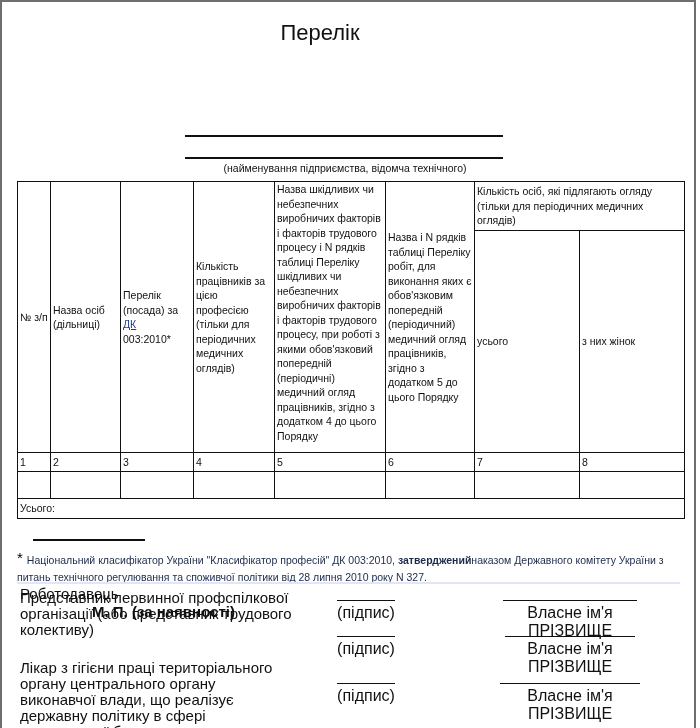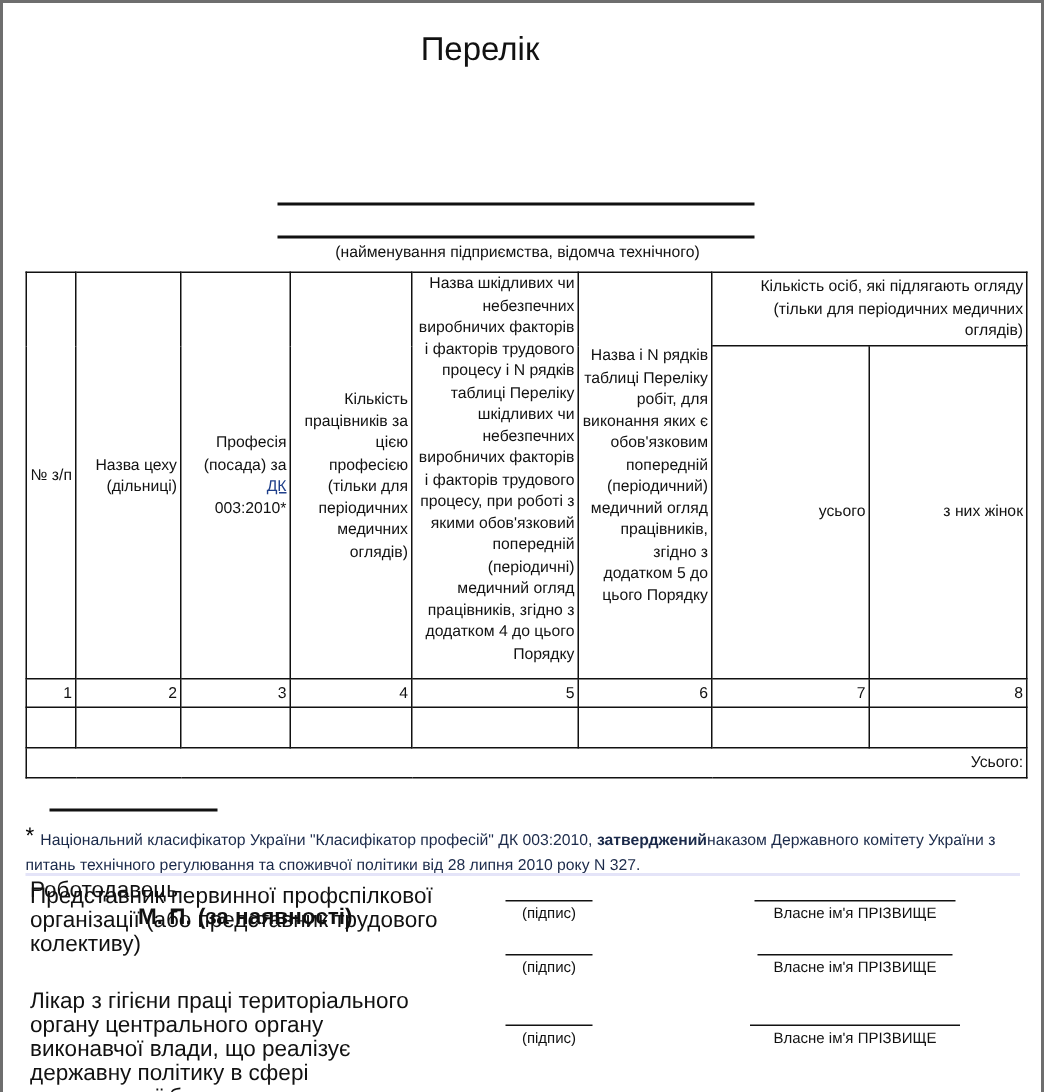--- a/index.html
+++ b/index.html
@@ -14,38 +14,38 @@
     font-size: 22px; line-height: 26px; color: #111;
   }
   .org-line { position: absolute; left: 185px; width: 318px; border-top: 2px solid #111; height: 0; }
   .org-caption { position: absolute; left: 0; width: 690px; top: 162px; text-align: center; font-size: 10.5px; color: #111; }
 
   table.main {
     position: absolute; left: 17px; top: 181px; width: 667px;
     border-collapse: collapse; table-layout: fixed;
     font-size: 10.5px; line-height: 14.5px; color: #111;
   }
-  table.main td { border: 1.6px solid #111; text-align: right; vertical-align: middle; padding: 0 2px; }
+  table.main td { border: 1.6px solid #111; text-align: left; vertical-align: middle; padding: 0 2px; }
   .link { color: #1f3f8a; text-decoration: underline; }
   .num-row td { height: 18px; }
   .empty-row td { height: 26px; }
   .total-row td { height: 19px; text-align: left; padding-left: 5px; }
 
   .fn-rule { position: absolute; left: 33px; top: 539px; width: 112px; border-top: 2px solid #111; }
   .footnote {
     position: absolute; left: 17px; top: 549px; width: 665px;
     font-size: 10.5px; line-height: 17px; color: #1b2a4a;
   }
   .footnote .star { font-size: 15px; color: #000; vertical-align: 1px; margin-right: 4px; }
   .footnote b { font-weight: bold; }
   .sep { position: absolute; left: 17px; top: 582px; width: 663px; border-top: 2px solid #e4e4f8; }
 
   .sig { position: absolute; font-size: 15px; line-height: 16px; color: #111; }
   .sline { position: absolute; border-top: 1.5px solid #111; height: 0; }
-  .slabel { position: absolute; font-size: 10px; color: #111; text-align: center; }
+  .slabel { position: absolute; font-size: 16px; color: #111; text-align: center; }
 </style>
 </head>
 <body>
 
 <div class="page"></div>
 
 <div class="title">
   <div>Перелік</div>
 </div>
 
@@ -60,23 +60,23 @@
       <col style="width:73px">
       <col style="width:81px">
     <col style="width:111px">
       <col style="width:89px">
       <col style="width:105px">
       <col style="width:105px">
   </colgroup>
   <tbody>
       <tr style="height:49px">
     <td rowspan="2">№ з/п</td>
-    <td rowspan="2">Назва цеху (дільниці)</td>
+    <td rowspan="2">Назва осіб (дільниці)</td>
     <td rowspan="2">
-      <span>Професія (посада) за</span><br>
+      <span>Перелік (посада) за</span><br>
       <span class="link">ДК</span><br>
       <span>003:2010*</span>
     </td>
     <td rowspan="2">Кількість працівників за цією професією (тільки для періодичних медичних оглядів)</td>
     <td rowspan="2" style="vertical-align:top;">Назва шкідливих чи небезпечних виробничих факторів і факторів трудового процесу і N рядків таблиці Переліку шкідливих чи небезпечних виробничих факторів і факторів трудового процесу, при роботі з якими обов'язковий попередній (періодичні) медичний огляд працівників, згідно з додатком 4 до цього Порядку</td>
     <td rowspan="2">Назва і N рядків таблиці Переліку робіт, для виконання яких є обов'язковим попередній (періодичний) медичний огляд працівників, згідно з додатком 5 до цього Порядку</td>
     <td colspan="2" style="vertical-align:top; padding-top:2px;">Кількість осіб, які підлягають огляду (тільки для періодичних медичних оглядів)</td>
   </tr>
   <tr style="height:222px">
     <td>усього</td>

